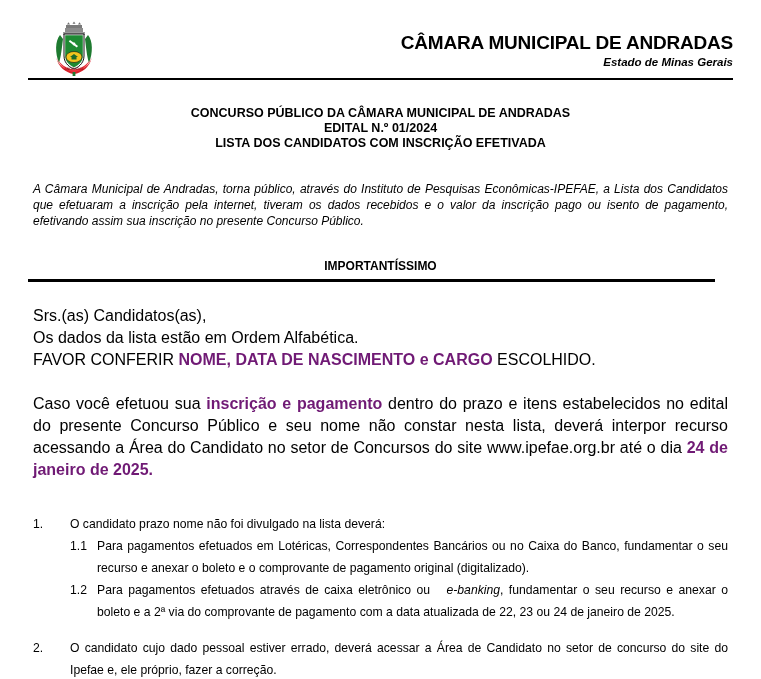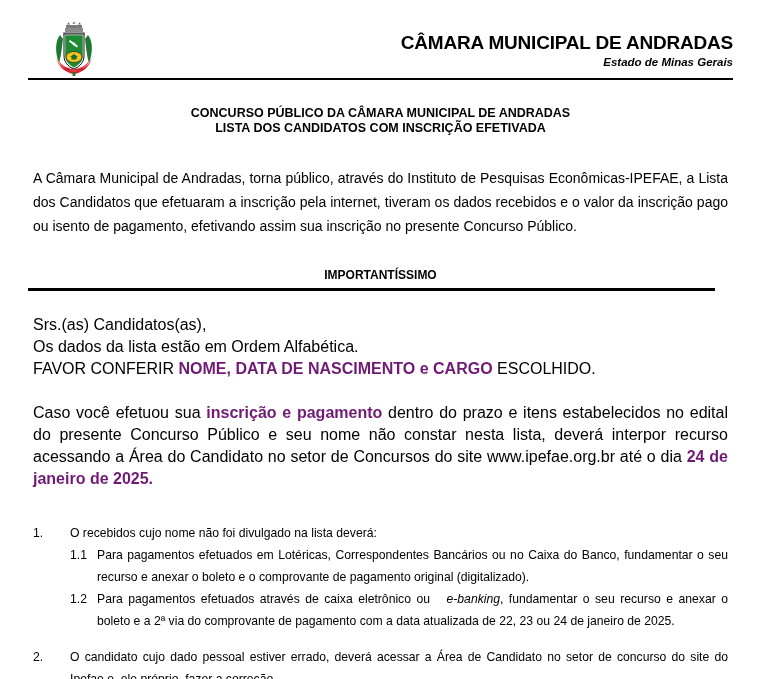--- a/index.html
+++ b/index.html
@@ -78,24 +78,25 @@
   }
 
   .subtitle {
     text-align: center;
     font-size: 12.5px;
     font-weight: bold;
   }
 
   .intro-para {
     margin-top: 31px;
-    font-size: 14px;
-    line-height: 24px;
+    font-size: 12px;
+    line-height: 16px;
     text-align: justify;
     padding: 0 5px;
+    font-style: italic;
   }
 
   .important-heading {
     text-align: center;
     font-size: 12px;
     font-weight: bold;
     margin-top: 26px;
     line-height: 22px;
   }
   .important-rule {
@@ -194,20 +195,21 @@
     <div class="org-state">Estado de Minas Gerais</div>
   </div>
 
   <div class="header-rule"></div>
 </div>
 
 <div class="doc">
 
   <div class="title-block">
     <div class="title-line">CONCURSO PÚBLICO DA CÂMARA MUNICIPAL DE ANDRADAS</div>
+    <div class="title-line">EDITAL N.º 01/2024</div>
   </div>
 
   <div class="subtitle">LISTA DOS CANDIDATOS COM INSCRIÇÃO EFETIVADA</div>
 
   <div class="intro-para">A Câmara Municipal de Andradas, torna público, através do Instituto de Pesquisas Econômicas-IPEFAE, a Lista dos Candidatos que efetuaram a inscrição pela internet, tiveram os dados recebidos e o valor da inscrição pago ou isento de pagamento, efetivando assim sua inscrição no presente Concurso Público.</div>
 
   <div class="important-heading">IMPORTANTÍSSIMO</div>
   <div class="important-rule"></div>
 
   <div class="block greeting-block">
@@ -221,21 +223,21 @@
   <div class="block recurso-para">
     <span>Caso você efetuou sua </span><span class="red">inscrição e pagamento</span><span> dentro do prazo e itens estabelecidos no edital do presente Concurso Público e seu nome não constar nesta lista, deverá interpor recurso acessando a Área do Candidato no setor de Concursos do site www.ipefae.org.br até o dia </span><span class="red">24 de janeiro de 2025.</span>
   </div>
 
   <div class="numlist">
 
     <div class="gap-sm"></div>
 
     <div class="num-item">
       <div class="num-marker">1.</div>
-      <div class="num-text">O recebidos cujo nome não foi divulgado na lista deverá:</div>
+      <div class="num-text">O candidato prazo nome não foi divulgado na lista deverá:</div>
     </div>
 
     <div class="sublist">
       <div class="sub-item">
         <div class="sub-marker">1.1</div>
         <div class="sub-text">Para pagamentos efetuados em Lotéricas, Correspondentes Bancários ou no Caixa do Banco, fundamentar o seu recurso e anexar o boleto e o comprovante de pagamento original (digitalizado).</div>
       </div>
 
       <div class="sub-item">
         <div class="sub-marker">1.2</div>

